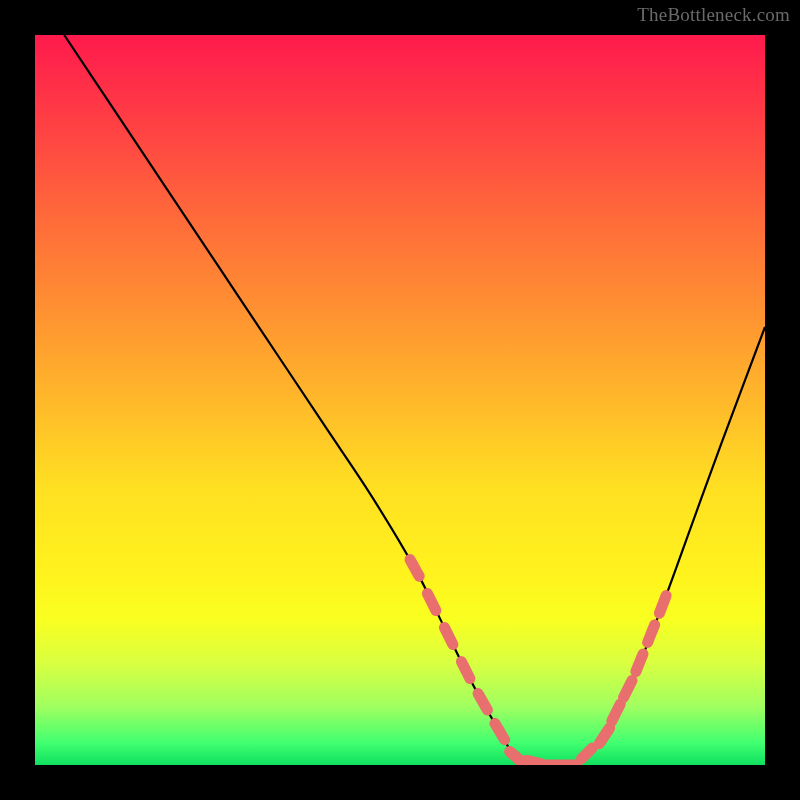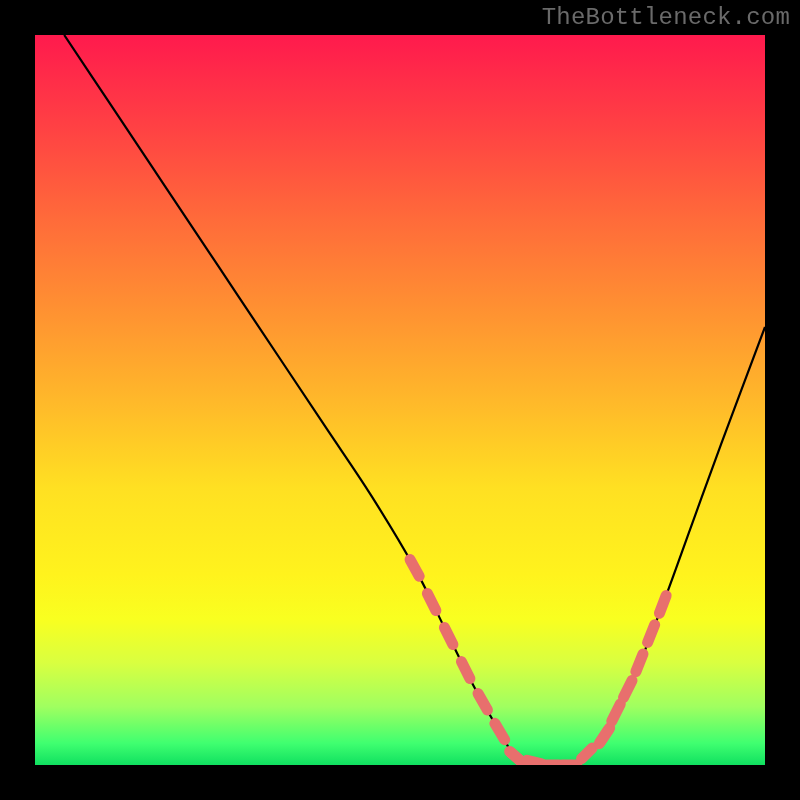--- a/index.html
+++ b/index.html
@@ -36,22 +36,22 @@
       #d9ff40 86%,
       #a0ff60 92%,
       #40ff70 97%,
       #10e060 100%
     );
   }
   .watermark {
     position: absolute;
     top: 4px;
     right: 10px;
-    font-family: Liberation Mono, monospace;
-    font-size: 24px;
+    font-family: Liberation Serif, serif;
+    font-size: 19px;
     color: #6a6a6a;
     letter-spacing: 0.2px;
   }
   svg.curve {
     position: absolute;
     left: 0;
     top: 0;
     width: 730px;
     height: 730px;
   }

